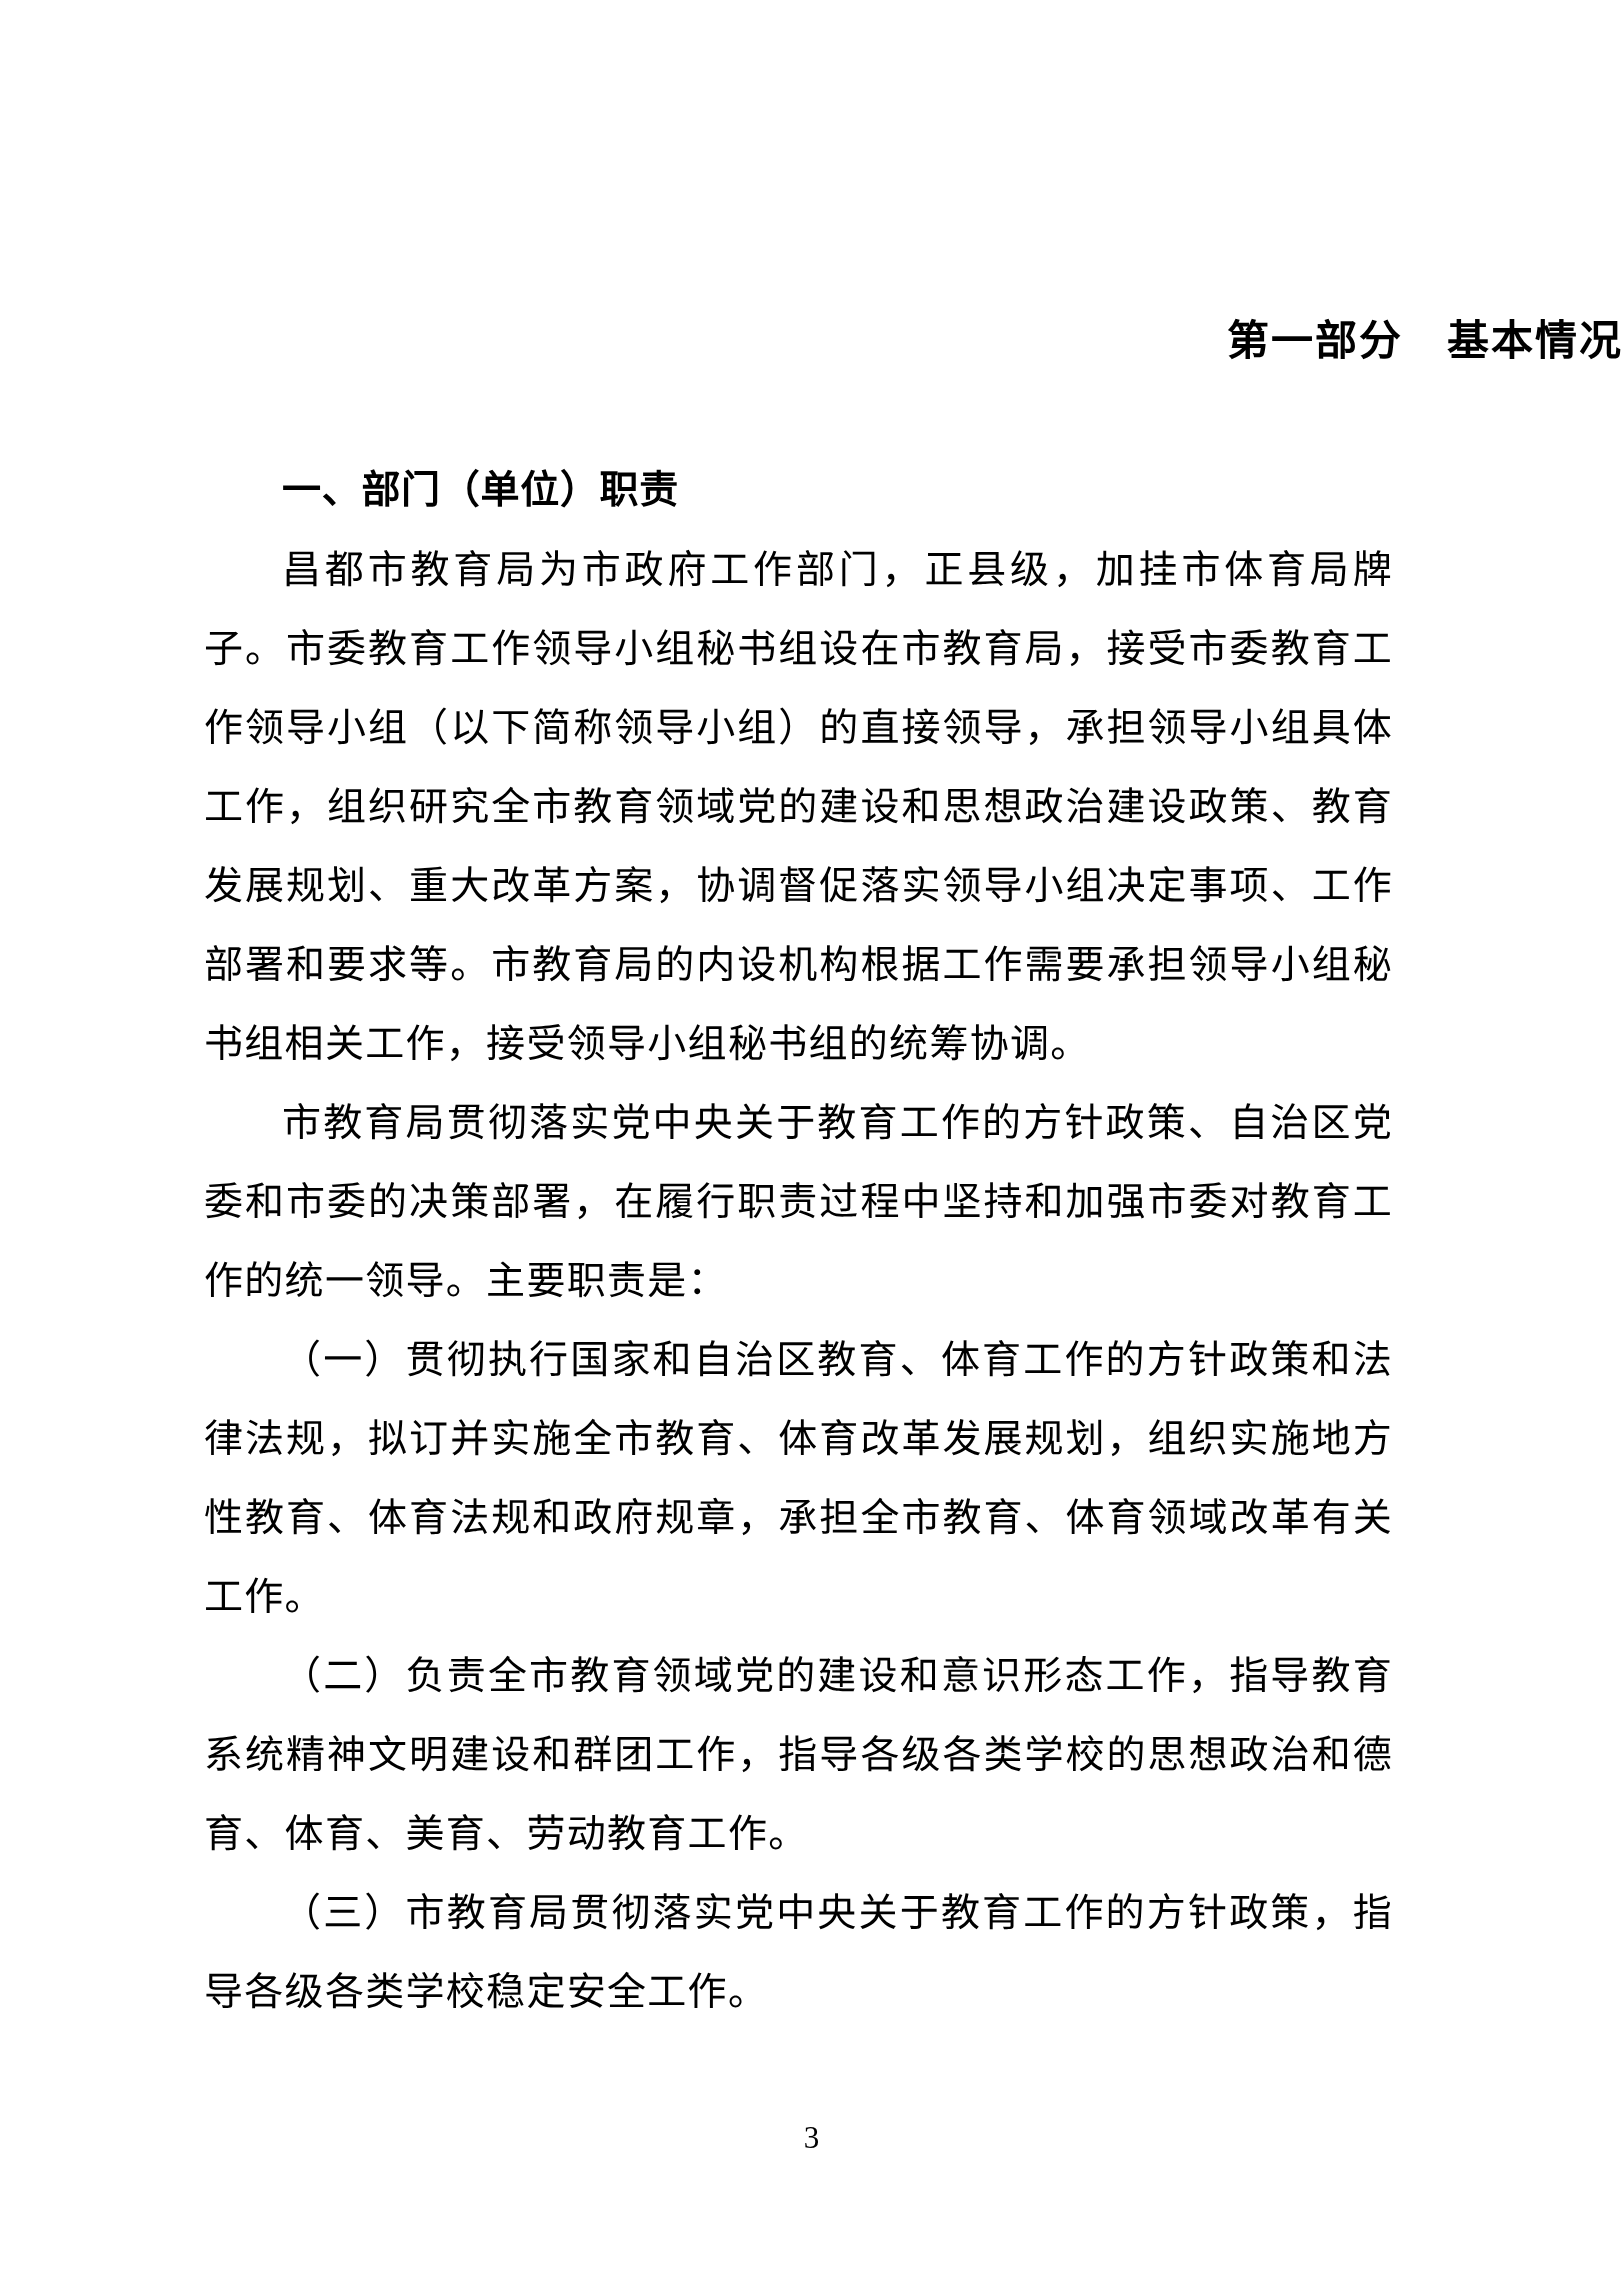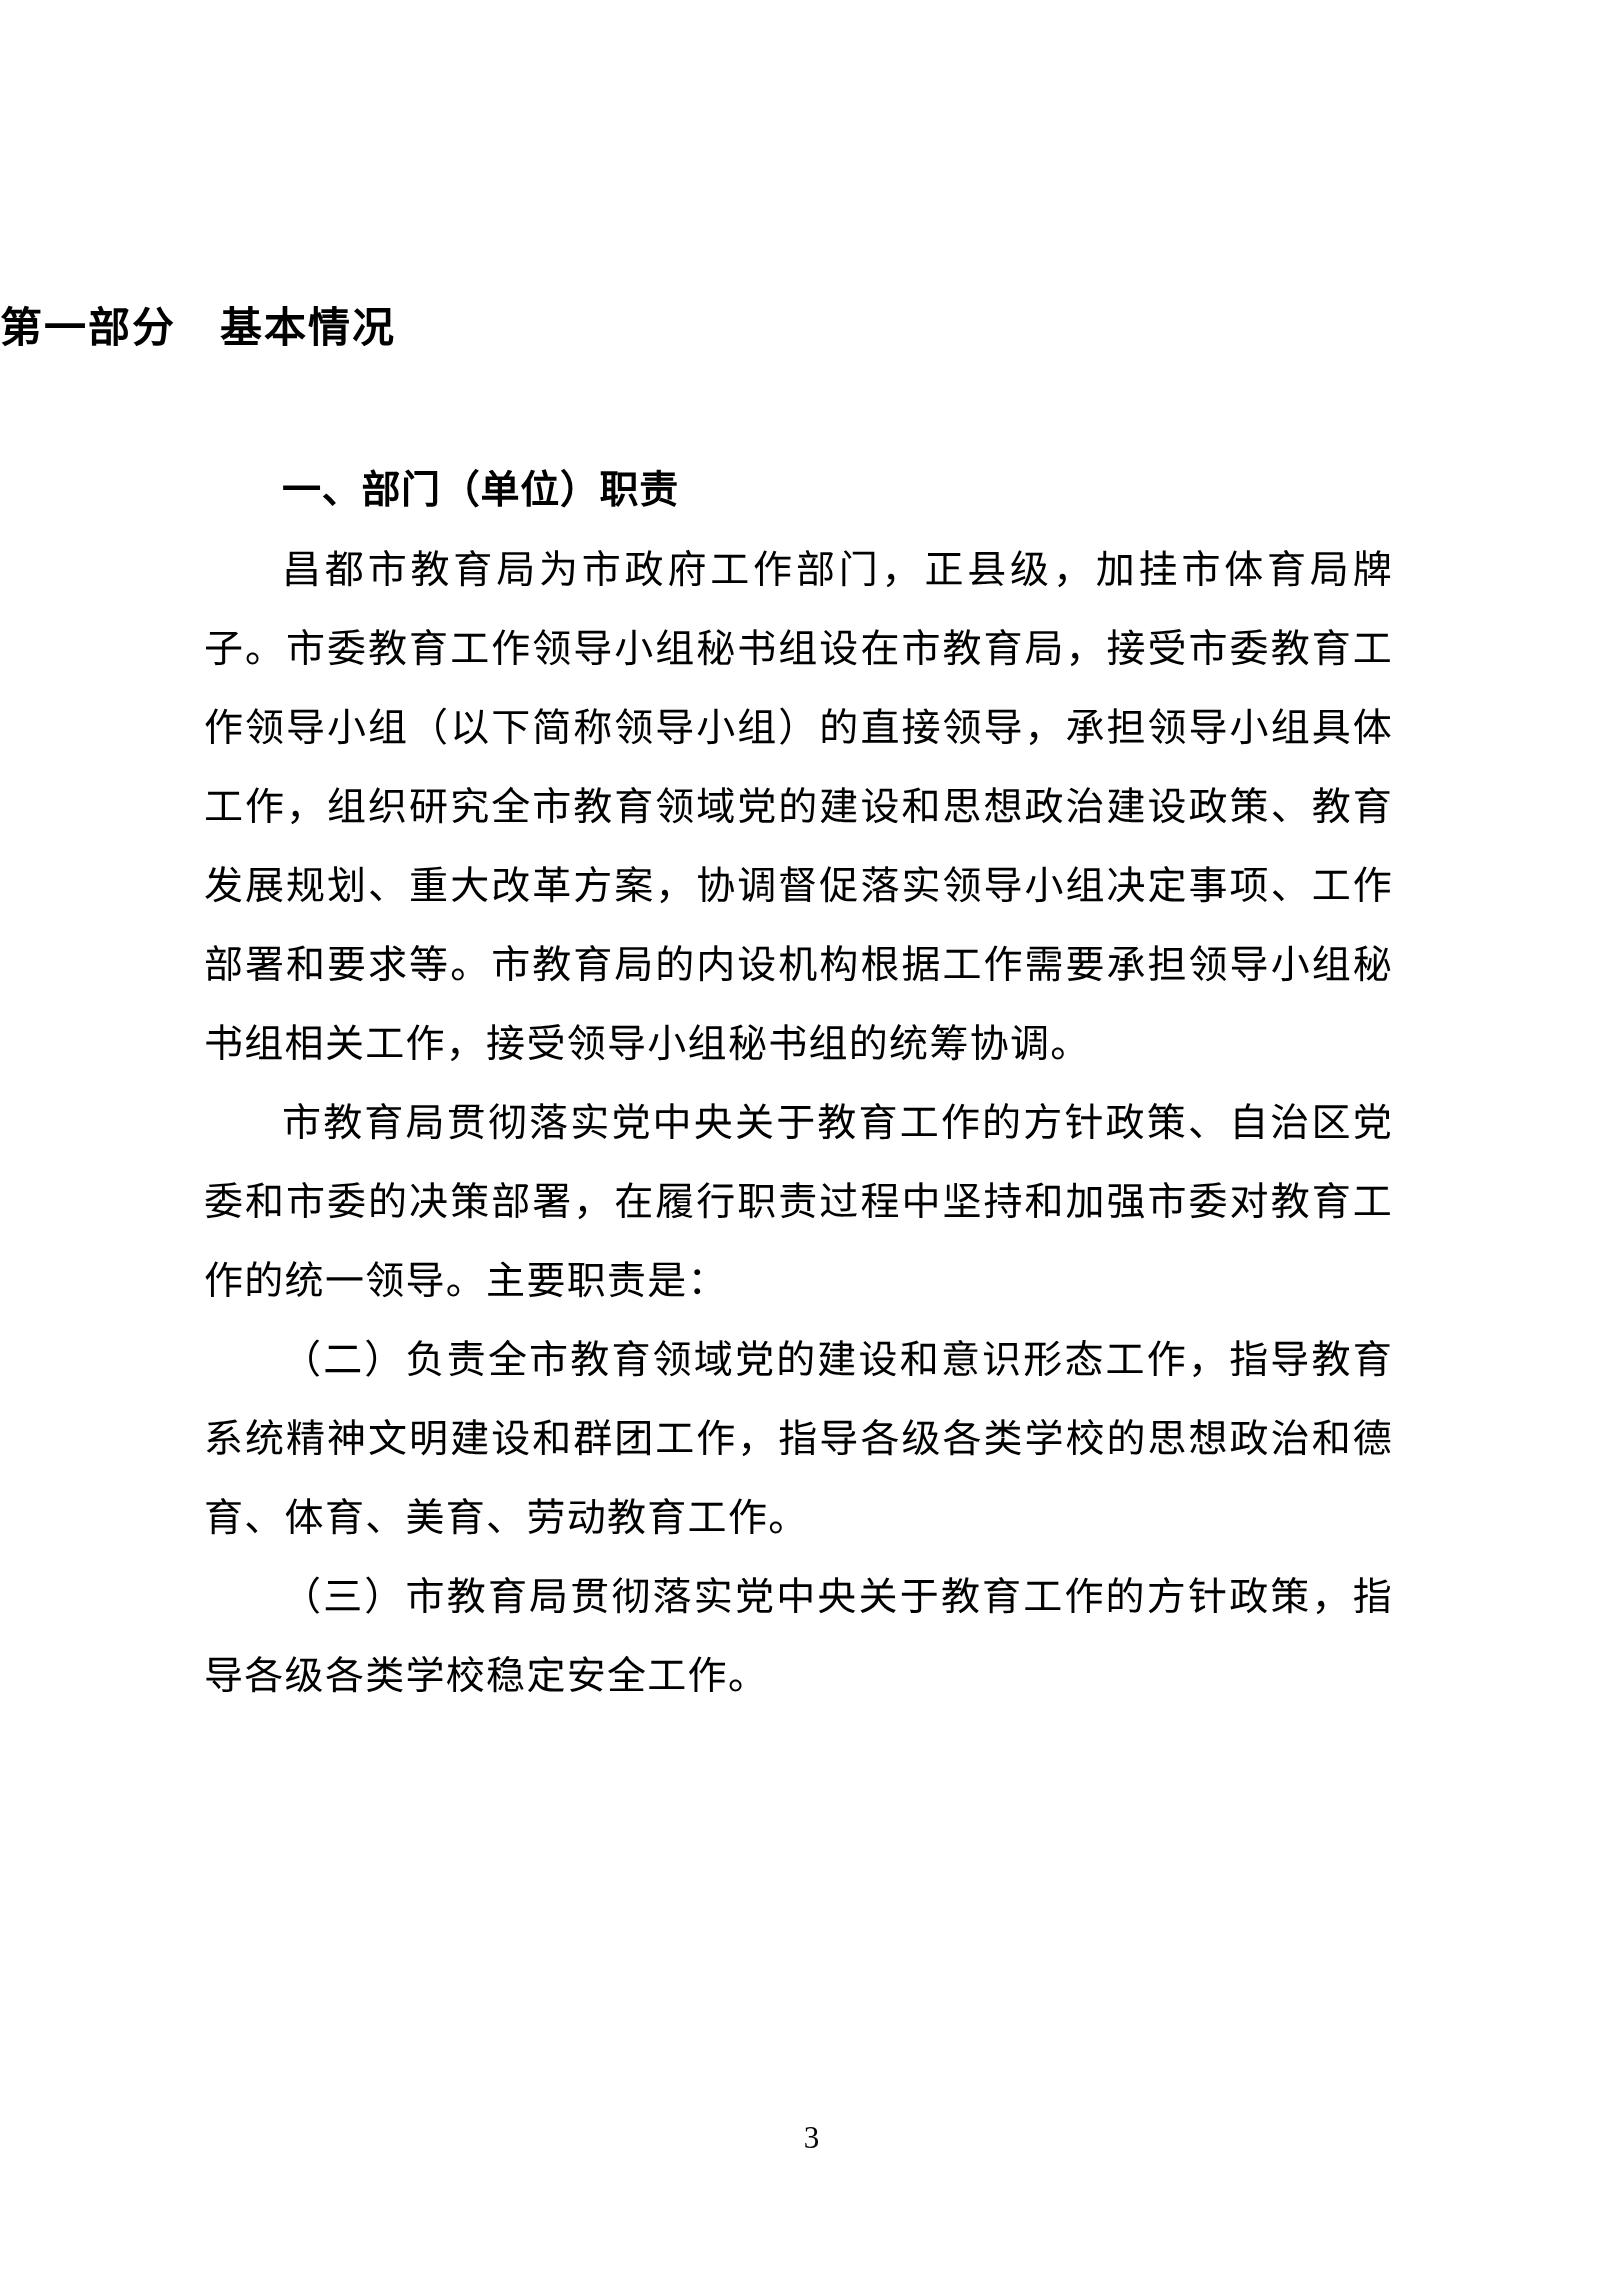--- a/index.html
+++ b/index.html
@@ -12,24 +12,24 @@
     width: 1623px;
     height: 2295px;
     margin: 0 auto;
     background: #ffffff;
     color: #000000;
     overflow: hidden;
     font-family: "Liberation Serif", "DejaVu Serif", serif;
   }
   .part-title {
     position: absolute;
-    top: 302px;
+    top: 315px;
     left: 0;
     width: 100%;
-    text-align: left;
+    text-align: right;
     font-family: "Liberation Sans", "DejaVu Sans", sans-serif;
     font-weight: bold;
     font-size: 42px;
     line-height: 52px;
     letter-spacing: 2px;
     white-space: pre;
   }
   .content {
     position: absolute;
     left: 204px;
@@ -75,20 +75,21 @@
   <div class="part-title">第一部分　基本情况</div>
 
   <div class="content">
 
     <h2 class="section-heading">一、部门（单位）职责</h2>
 
     <p class="body-paragraph">昌都市教育局为市政府工作部门，正县级，加挂市体育局牌子。市委教育工作领导小组秘书组设在市教育局，接受市委教育工作领导小组（以下简称领导小组）的直接领导，承担领导小组具体工作，组织研究全市教育领域党的建设和思想政治建设政策、教育发展规划、重大改革方案，协调督促落实领导小组决定事项、工作部署和要求等。市教育局的内设机构根据工作需要承担领导小组秘书组相关工作，接受领导小组秘书组的统筹协调。</p>
 
     <p class="body-paragraph">市教育局贯彻落实党中央关于教育工作的方针政策、自治区党委和市委的决策部署，在履行职责过程中坚持和加强市委对教育工作的统一领导。主要职责是：</p>
 
+    <p class="body-paragraph">（一）贯彻执行国家和自治区教育、体育工作的方针政策和法律法规，拟订并实施全市教育、体育改革发展规划，组织实施地方性教育、体育法规和政府规章，承担全市教育、体育领域改革有关工作。</p>
 
     <p class="body-paragraph">（二）负责全市教育领域党的建设和意识形态工作，指导教育系统精神文明建设和群团工作，指导各级各类学校的思想政治和德育、体育、美育、劳动教育工作。</p>
 
     <p class="body-paragraph">（三）市教育局贯彻落实党中央关于教育工作的方针政策，指导各级各类学校稳定安全工作。</p>
 
   </div>
 
   <div class="page-number">3</div>
 
 </div>

